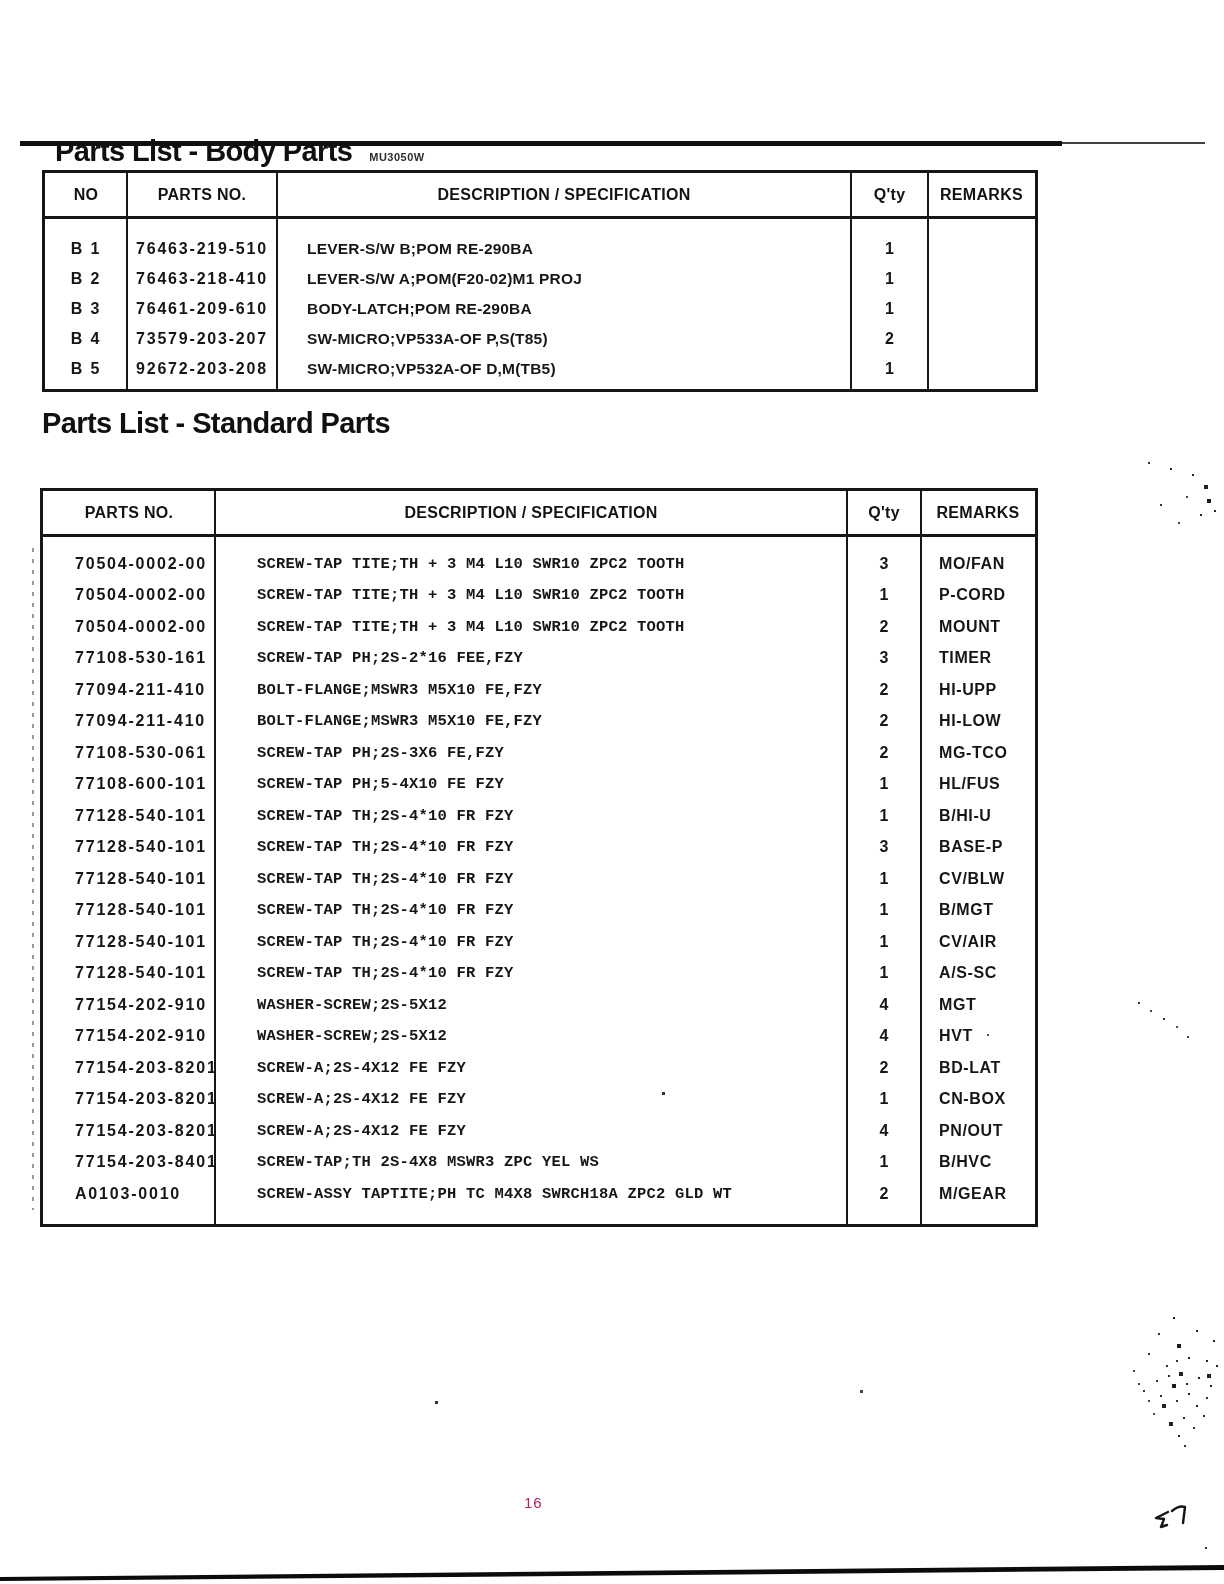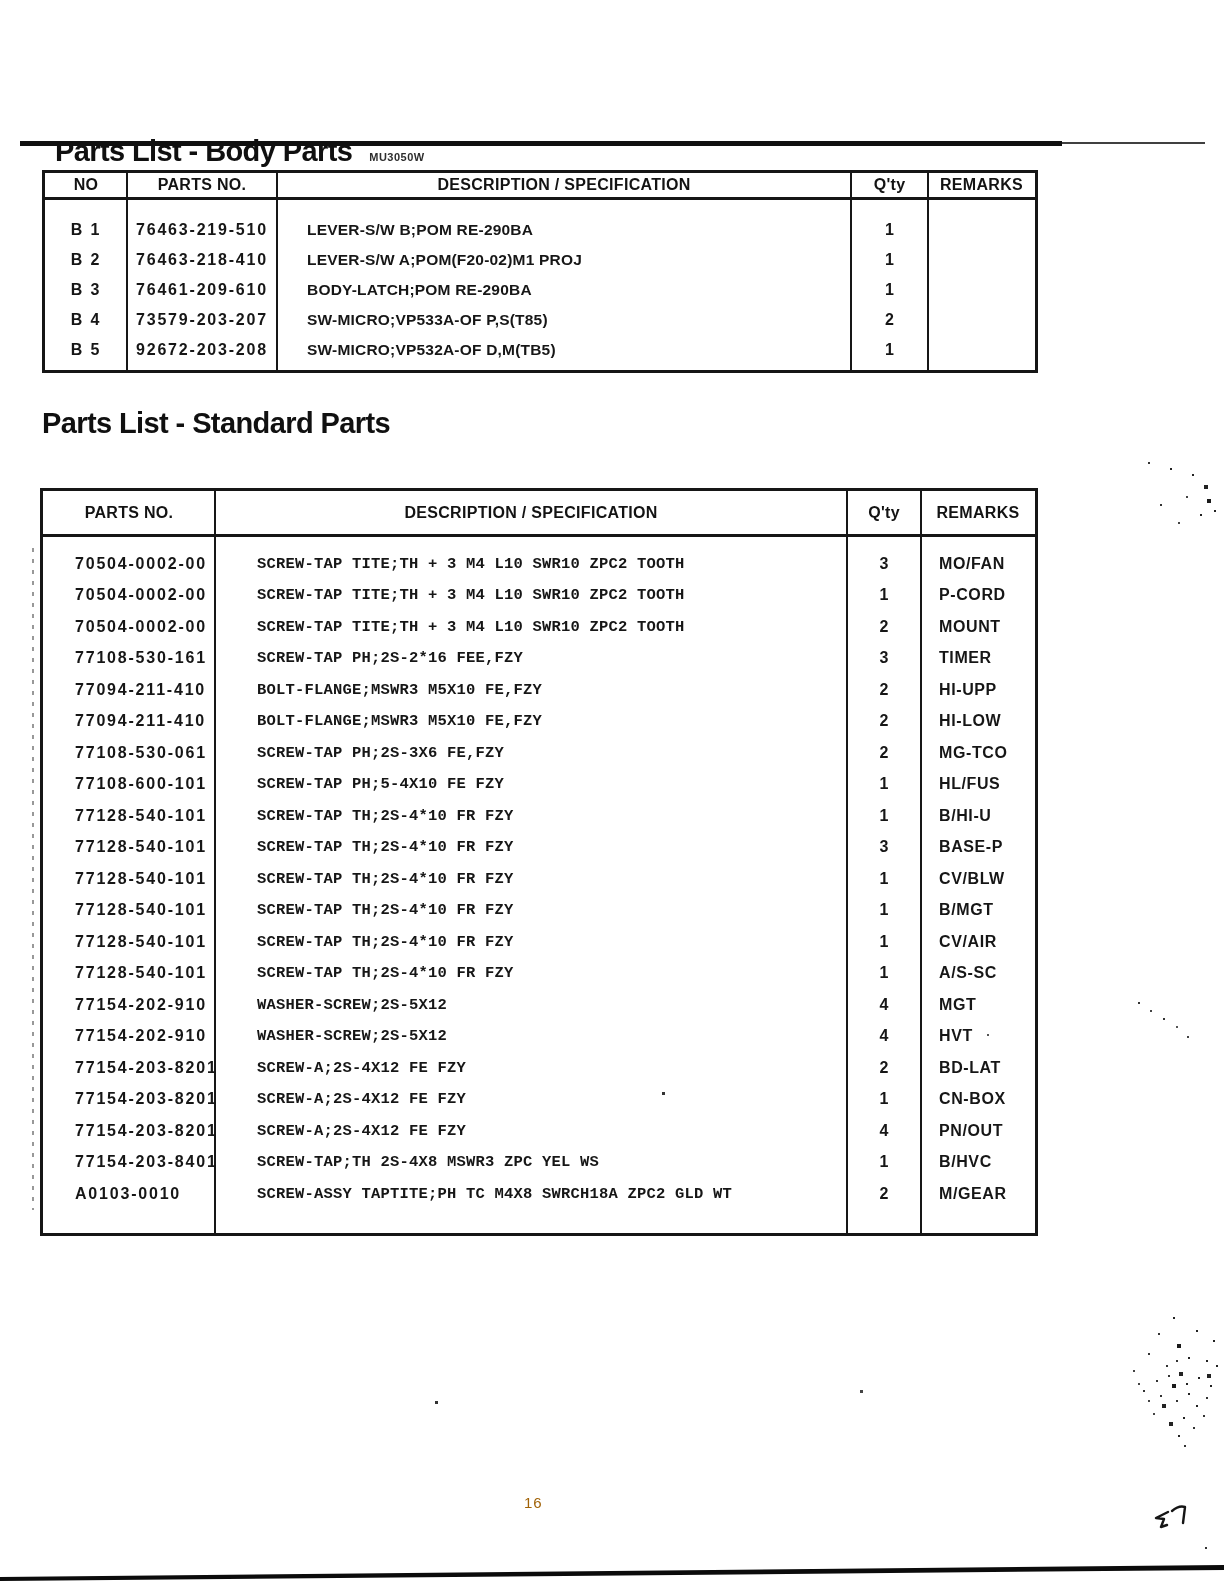--- a/index.html
+++ b/index.html
@@ -28,21 +28,21 @@
   .c-center { text-align: center; }
   .pad30 { padding-left: 30px; }
   .pad42 { padding-left: 42px; font-family: Liberation Mono, monospace; }
   .pad18 { padding-left: 18px; }
   .padpn { padding-left: 32px; }
   .ls2 { letter-spacing: 1.8px; }
   .ls05 { letter-spacing: 0.6px; }
   .desc { font-size: 15.5px; letter-spacing: 0.2px; }
   .vline { position: absolute; top: 0; bottom: 0; width: 2px; background: #161616; }
 
-  .footer-num { position: absolute; font-size: 15px; font-weight: 400; letter-spacing: 1px; color: #a16207; }
+  .footer-num { position: absolute; font-size: 15px; font-weight: 400; letter-spacing: 1px; color: #be185d; }
   .speck { position: absolute; width: 2px; height: 2px; background: transparent; }
   .dot { position: absolute; width: 3px; height: 3px; background: #333; }
   .dashline { position: absolute; width: 2px;
     background-image: repeating-linear-gradient(180deg, #444 0px, #444 4px, transparent 4px, transparent 11px);
     opacity: 0.55; }
   svg { display: block; }
 </style>
 </head>
 <body>
 
@@ -53,21 +53,21 @@
     <span class="model">MU3050W</span>
   </div>
   <div class="rule" style="left:20px; top:141px; width:1042px; height:5px;"></div>
   <div class="rule" style="left:1062px; top:142px; width:143px; height:2px; opacity:.8;"></div>
 
   <div class="ptable" style="left:42px; top:170px; width:996px;">
     <div class="vline" style="left:81px;"></div>
     <div class="vline" style="left:231px;"></div>
     <div class="vline" style="left:805px;"></div>
     <div class="vline" style="left:882px;"></div>
-    <div class="thead t1cols" style="height:27px;">
+    <div class="thead t1cols" style="height:46px;">
       <div class="hcell">NO</div>
       <div class="hcell">PARTS NO.</div>
       <div class="hcell">DESCRIPTION / SPECIFICATION</div>
       <div class="hcell">Q'ty</div>
       <div class="hcell">REMARKS</div>
     </div>
     <div class="tbody" style="padding-top:15px; padding-bottom:5px;">
 
         <div class="trow t1cols" style="height:30px;">
           <div class="cell c-center ls2">B 1</div>
@@ -118,21 +118,21 @@
   <div class="ptable" style="left:40px; top:488px; width:998px;">
     <div class="vline" style="left:171px;"></div>
     <div class="vline" style="left:803px;"></div>
     <div class="vline" style="left:877px;"></div>
     <div class="thead t2cols" style="height:46px;">
       <div class="hcell">PARTS NO.</div>
       <div class="hcell">DESCRIPTION / SPECIFICATION</div>
       <div class="hcell">Q'ty</div>
       <div class="hcell">REMARKS</div>
     </div>
-    <div class="tbody" style="padding-top:11px; padding-bottom:23px;border-radius:6px;">
+    <div class="tbody" style="padding-top:11px; padding-bottom:14px;border-radius:6px;">
 
         <div class="trow t2cols" style="height:31.5px;">
           <div class="cell padpn ls2">70504-0002-00</div>
           <div class="cell desc pad42">SCREW-TAP TITE;TH + 3 M4 L10 SWR10 ZPC2 TOOTH</div>
           <div class="cell c-center">3</div>
           <div class="cell pad18 ls05">MO/FAN</div>
         </div>
 
         <div class="trow t2cols" style="height:31.5px;">
           <div class="cell padpn ls2">70504-0002-00</div>

